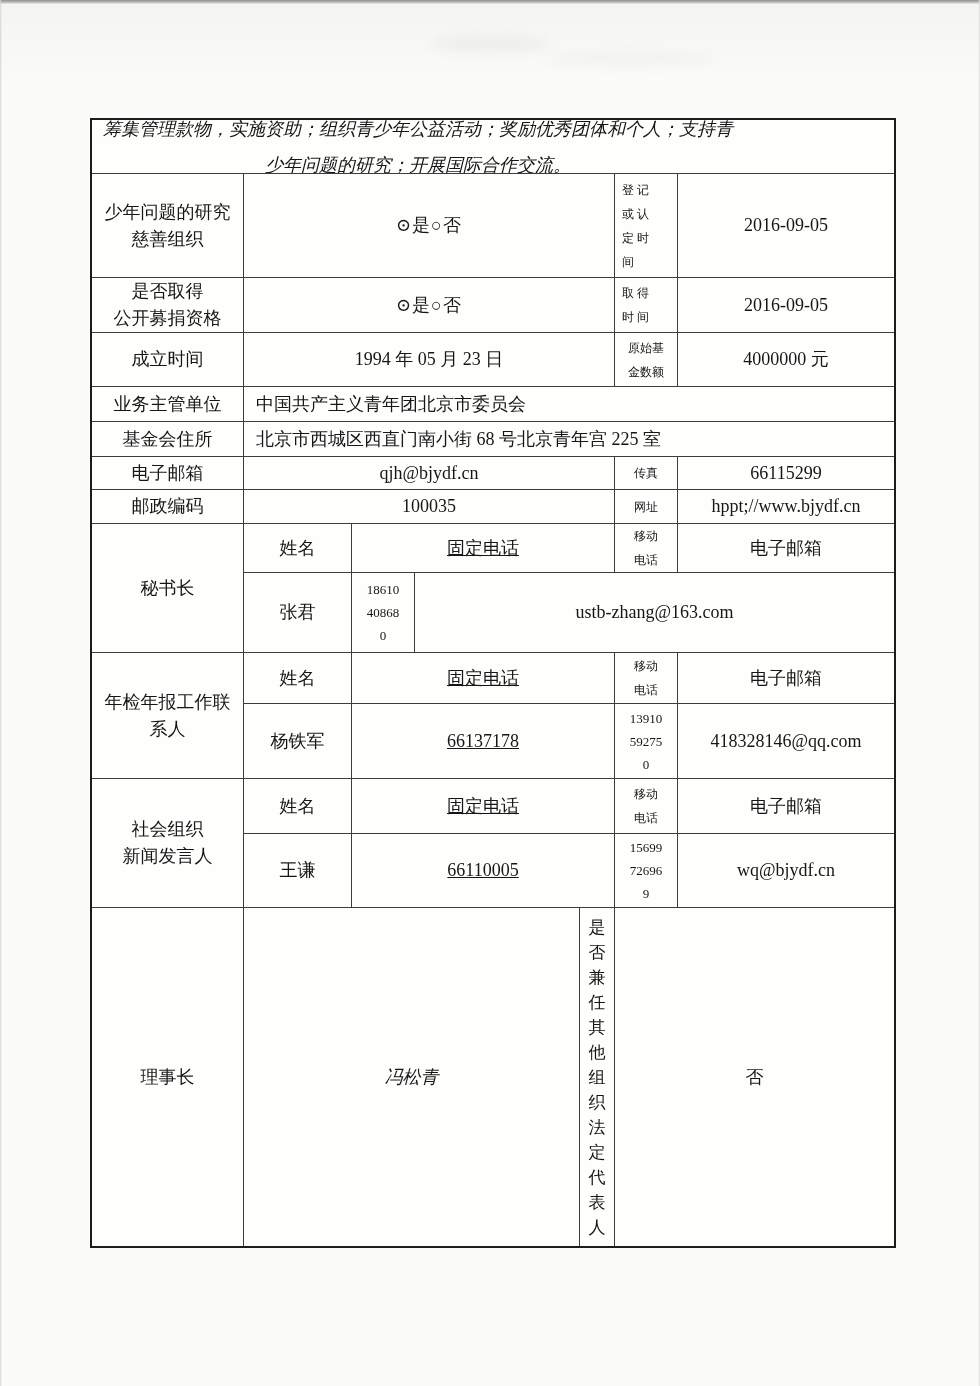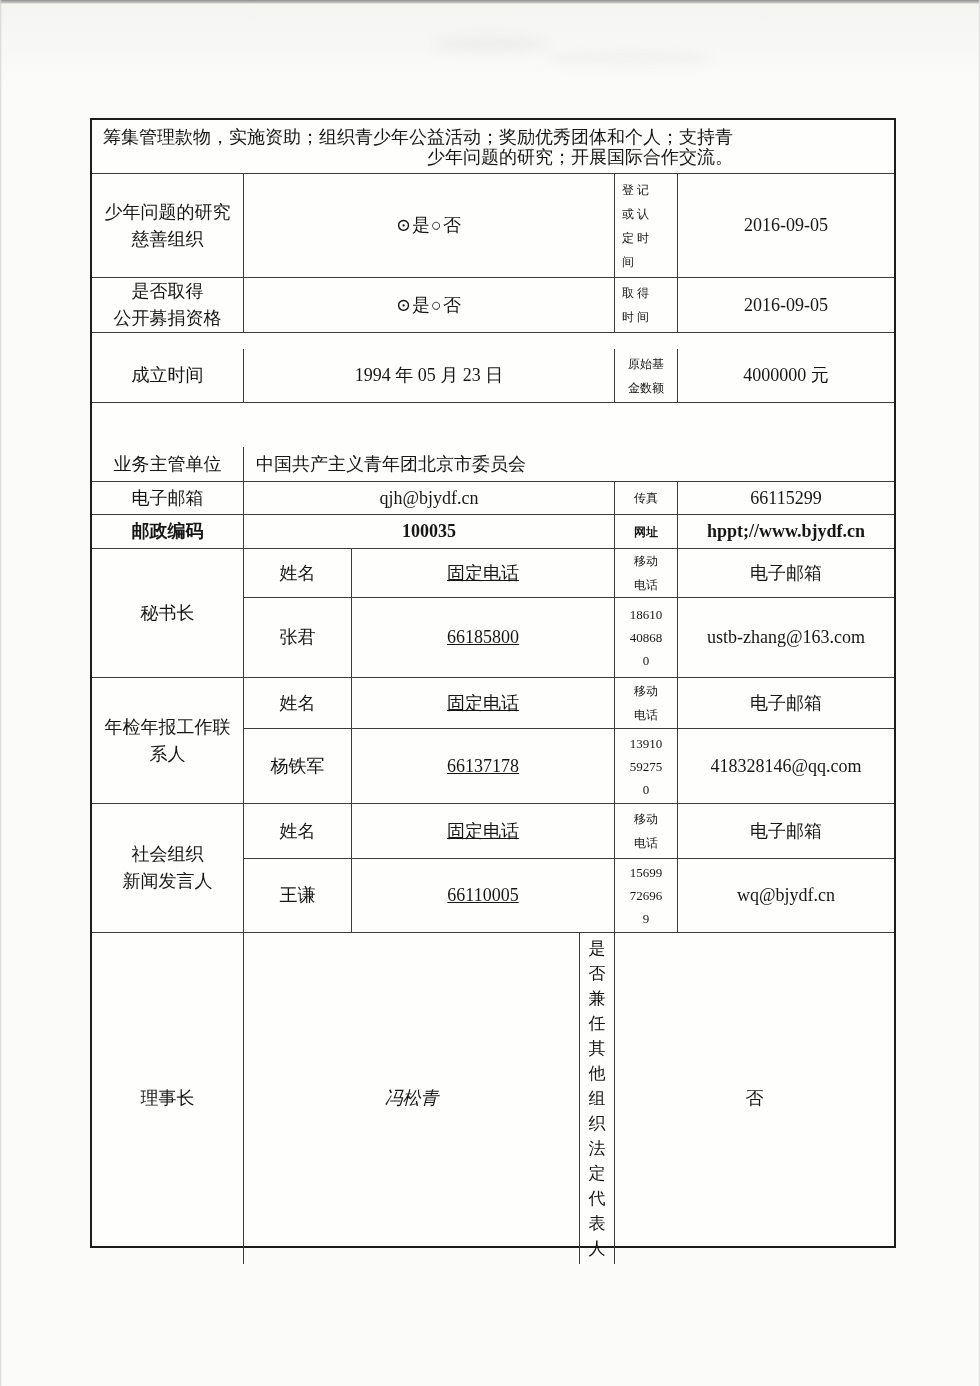--- a/index.html
+++ b/index.html
@@ -46,27 +46,27 @@
   .cell:last-child { border-right: none; }
 
   .w-label { width: 152px; flex-shrink: 0; }
   .w-mid   { width: 371px; flex-shrink: 0; }
   .w-sub   { width: 63px;  flex-shrink: 0; font-size: 12px; line-height: 24px; }
   .w-rest  { flex: 1; }
   .w-name  { width: 108px; flex-shrink: 0; }
   .w-phone { width: 263px; flex-shrink: 0; text-decoration: underline; }
 
   .r1 { height: 54px; }  .r2 { height: 104px; } .r3 { height: 55px; }
-  .r4 { height: 54px; margin-top: 16px; }  .r5 { height: 35px; margin-top: 44px; }  .r6 { height: 35px; }
-  .r7 { height: 33px; }  .r8 { height: 34px; font-weight: bold; }
+  .r4 { height: 54px; }  .r5 { height: 35px; }  .r6 { height: 35px; }
+  .r7 { height: 33px; }  .r8 { height: 34px; }
   .rsec1 { height: 129px; } .rsec2 { height: 126px; } .rsec3 { height: 129px; }
   .rlast { height: 338px; flex: 1; }
 
   .left-val { justify-content: flex-start; text-align: left; padding: 0 12px; }
-  .scope-val { justify-content: flex-start; text-align: right; padding: 1px 11px; line-height: 20px; align-items: center; }
+  .scope-val { justify-content: flex-start; text-align: center; padding: 1px 11px; line-height: 36px; align-items: center; font-style: italic; }
   .sub-left { justify-content: flex-start; text-align: left; padding-left: 7px; }
 
   .sect { flex: 1; display: flex; flex-direction: column; min-width: 0; }
   .srow { display: flex; flex: 1; border-bottom: 1px solid #3c3c3c; }
   .srow:last-child { border-bottom: none; }
   .srow-h1 { height: 49px; flex: none; } .srow-h2 { height: 51px; flex: none; } .srow-h3 { height: 55px; flex: none; }
   .mobile-cell { font-size: 13px; line-height: 23px; font-family: Liberation Serif, serif; }
 
   .w-cname { width: 336px; flex-shrink: 0; font-style: italic; }
   .w-vert  { width: 35px; flex-shrink: 0; font-size: 17px; line-height: 25px; padding: 3px 0; }
@@ -121,20 +121,24 @@
     <div class="cell w-sub">原始基
 金数额</div>
     <div class="cell w-rest">4000000 元</div>
   </div>
 
   <div class="row r5">
     <div class="cell w-label">业务主管单位</div>
     <div class="cell w-rest left-val">中国共产主义青年团北京市委员会</div>
   </div>
 
+  <div class="row r6">
+    <div class="cell w-label">基金会住所</div>
+    <div class="cell w-rest left-val">北京市西城区西直门南小街 68 号北京青年宫 225 室</div>
+  </div>
 
   <div class="row r7">
     <div class="cell w-label">电子邮箱</div>
     <div class="cell w-mid">qjh@bjydf.cn</div>
     <div class="cell w-sub">传真</div>
     <div class="cell w-rest">66115299</div>
   </div>
 
   <div class="row r8">
     <div class="cell w-label">邮政编码</div>
@@ -148,21 +152,20 @@
     <div class="sect">
       <div class="srow srow-h1">
         <div class="cell w-name">姓名</div>
         <div class="cell w-phone">固定电话</div>
         <div class="cell w-sub">移动
 电话</div>
         <div class="cell w-rest">电子邮箱</div>
       </div>
       <div class="srow">
         <div class="cell w-name">张君</div>
-        <div class="cell w-phone">66185800</div>
         <div class="cell w-sub mobile-cell">18610
 40868
 0</div>
         <div class="cell w-rest">ustb-zhang@163.com</div>
       </div>
     </div>
   </div>
 
   <div class="row rsec2">
     <div class="cell w-label">年检年报工作联

